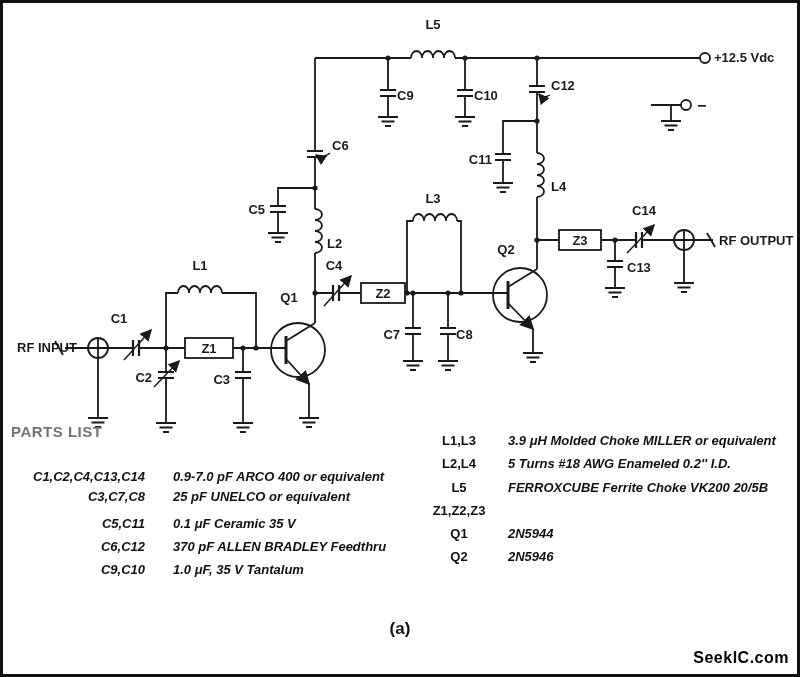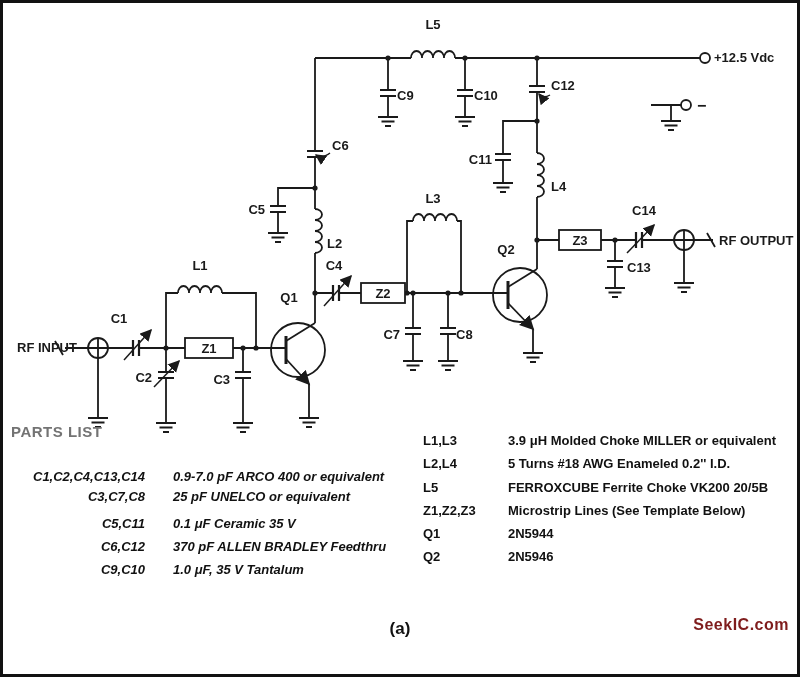--- a/index.html
+++ b/index.html
@@ -8,26 +8,26 @@
   svg{position:absolute;top:0;left:0;}
   .sl{font:700 13px "Liberation Sans",sans-serif;fill:#1a1a1a;}
   .sl-big{font:700 16px "Liberation Sans",sans-serif;fill:#1a1a1a;}
   .pl-heading{position:absolute;left:8px;top:420px;font:700 15px "Liberation Sans",sans-serif;
               letter-spacing:.5px;color:#737373;}
   .pl-row{position:absolute;display:flex;font:700 13px "Liberation Sans",sans-serif;color:#111;white-space:nowrap;}
   .pl-left{left:4px;font-style:italic;}
   .pl-left .refs{width:138px;text-align:right;}
   .pl-left .desc{margin-left:28px;}
   .pl-right{left:420px;}
-  .pl-right .refs{width:72px;text-align:left;}
-  .pl-right .desc{margin-left:13px;}
+  .pl-right .refs{width:72px;text-align:center;}
+  .pl-right .desc{margin-left:13px;font-style:italic;}
   .caption{position:absolute;left:0;top:616px;width:100%;text-align:center;
            font:700 17px "Liberation Sans",sans-serif;color:#111;}
-  .watermark{position:absolute;right:8px;top:613px;font:700 16px "Liberation Sans",sans-serif;
-             color:#7f1d1d;letter-spacing:.5px;}
+  .watermark{position:absolute;right:8px;top:646px;font:700 16px "Liberation Sans",sans-serif;
+             color:#000000;letter-spacing:.5px;}
 </style>
 </head>
 <body>
 
 <div class="page">
 
   <svg width="800" height="460" viewBox="0 0 800 460">
     <defs>
       <marker id="ah" markerWidth="9" markerHeight="9" refX="7" refY="4" orient="auto">
         <path d="M0,0 L8,4 L0,8 Z" fill="#1a1a1a"></path>
@@ -231,21 +231,20 @@
   <div class="pl-row pl-right" style="top:453px">
     <span class="refs">L2,L4</span>
     <span class="desc">5 Turns #18 AWG Enameled 0.2'' I.D.</span>
   </div>
   <div class="pl-row pl-right" style="top:477px">
     <span class="refs">L5</span>
     <span class="desc">FERROXCUBE Ferrite Choke VK200 20/5B</span>
   </div>
   <div class="pl-row pl-right" style="top:500px">
     <span class="refs">Z1,Z2,Z3</span>
-    <span class="desc">Microstrip Lines (See Template Below)</span>
   </div>
   <div class="pl-row pl-right" style="top:523px">
     <span class="refs">Q1</span>
     <span class="desc">2N5944</span>
   </div>
   <div class="pl-row pl-right" style="top:546px">
     <span class="refs">Q2</span>
     <span class="desc">2N5946</span>
   </div>
 

